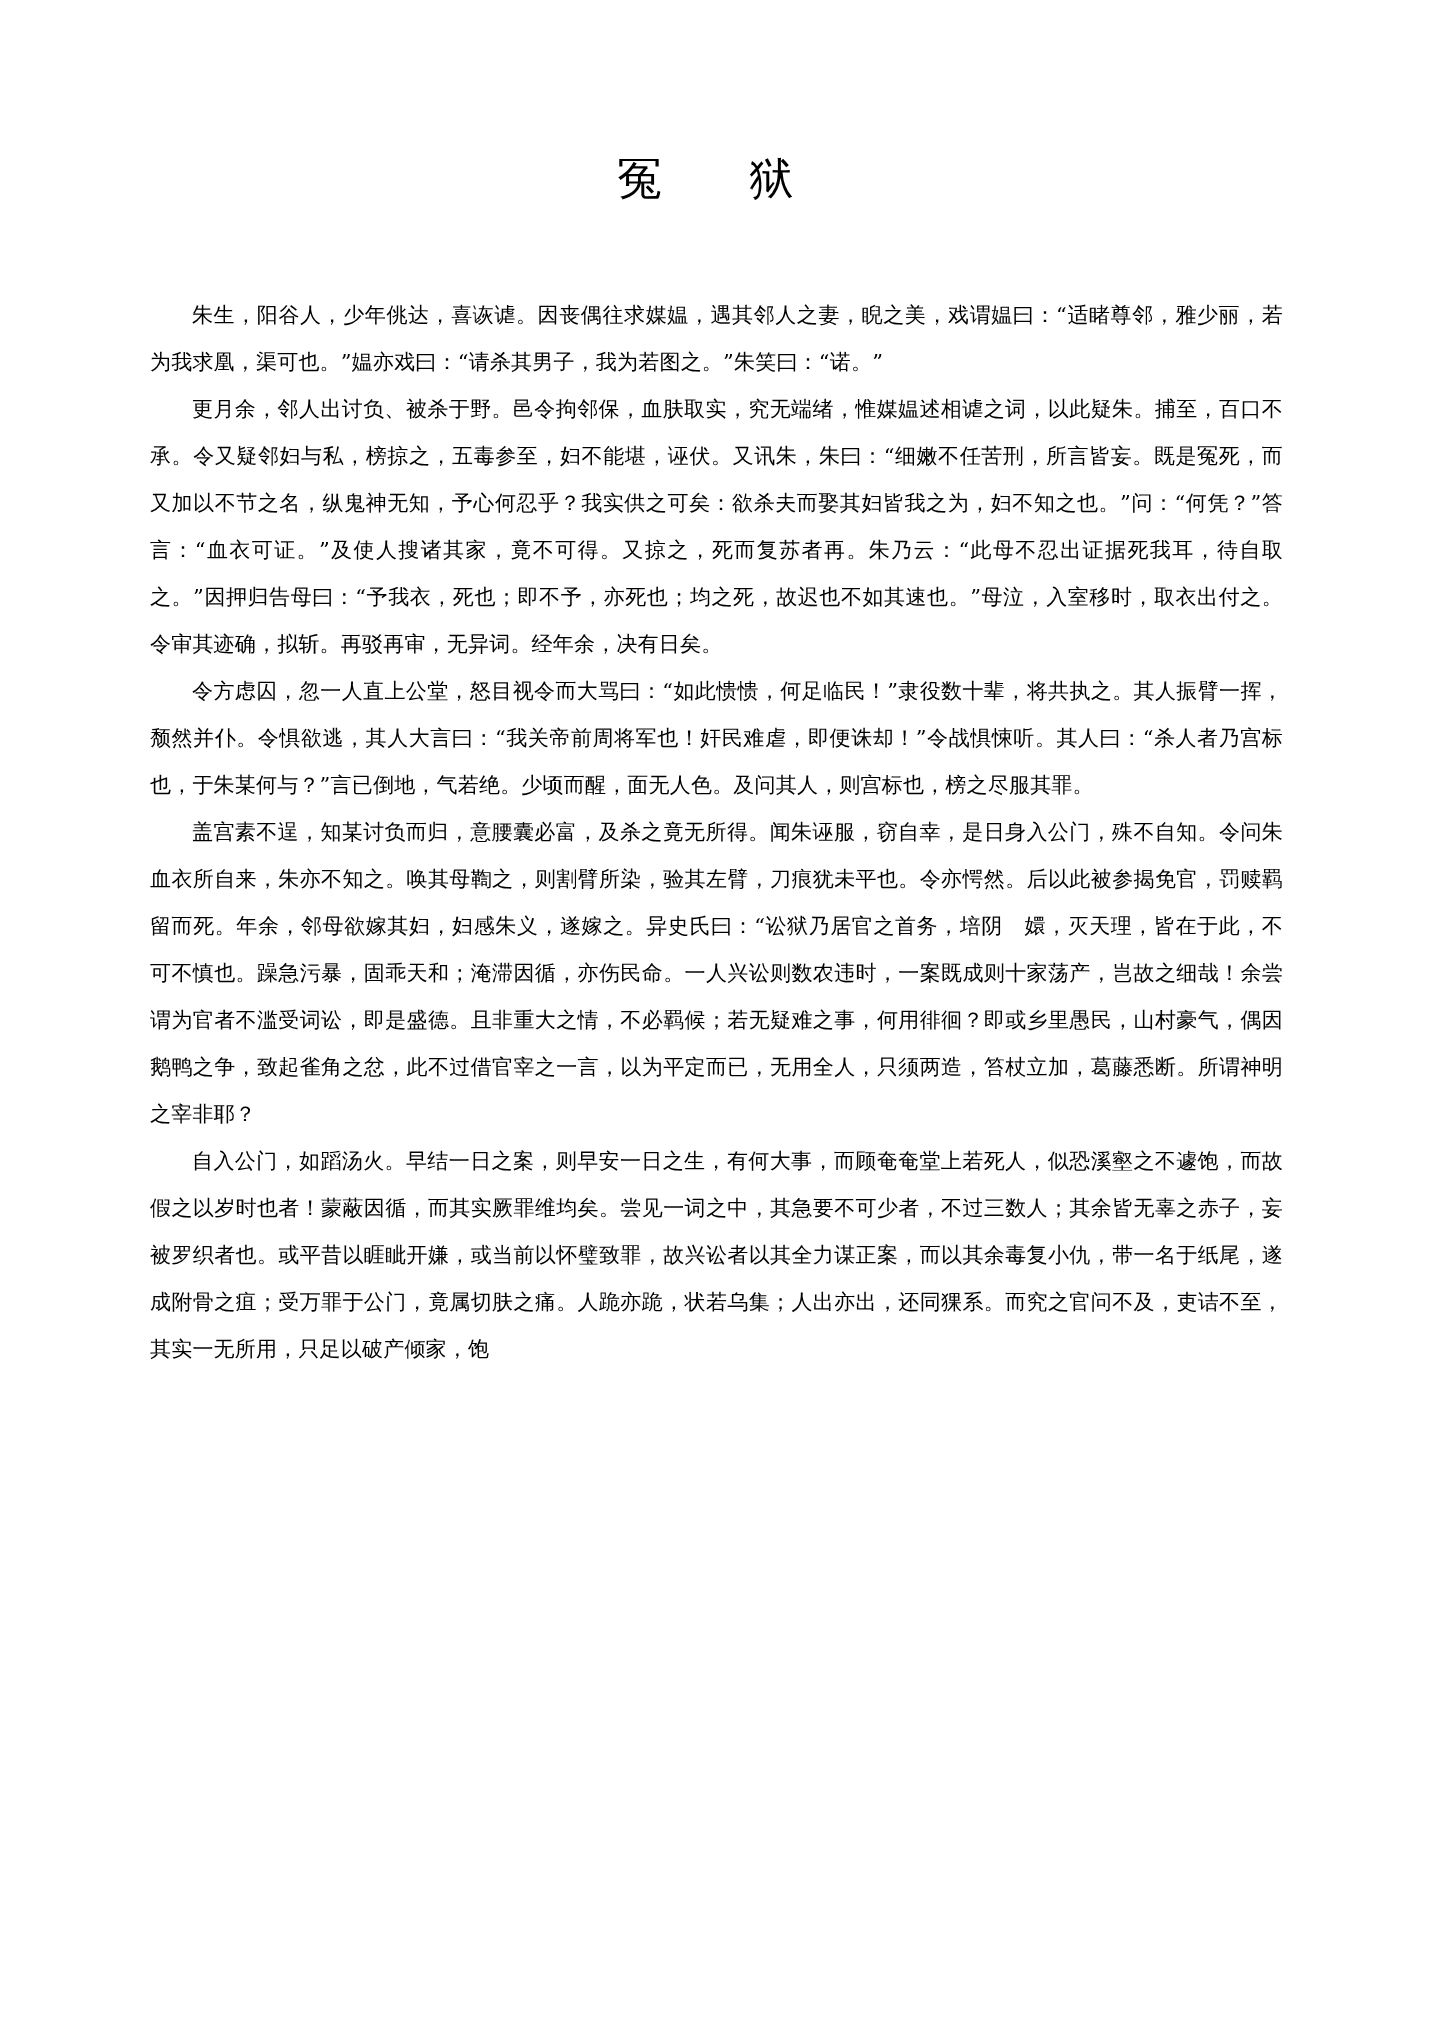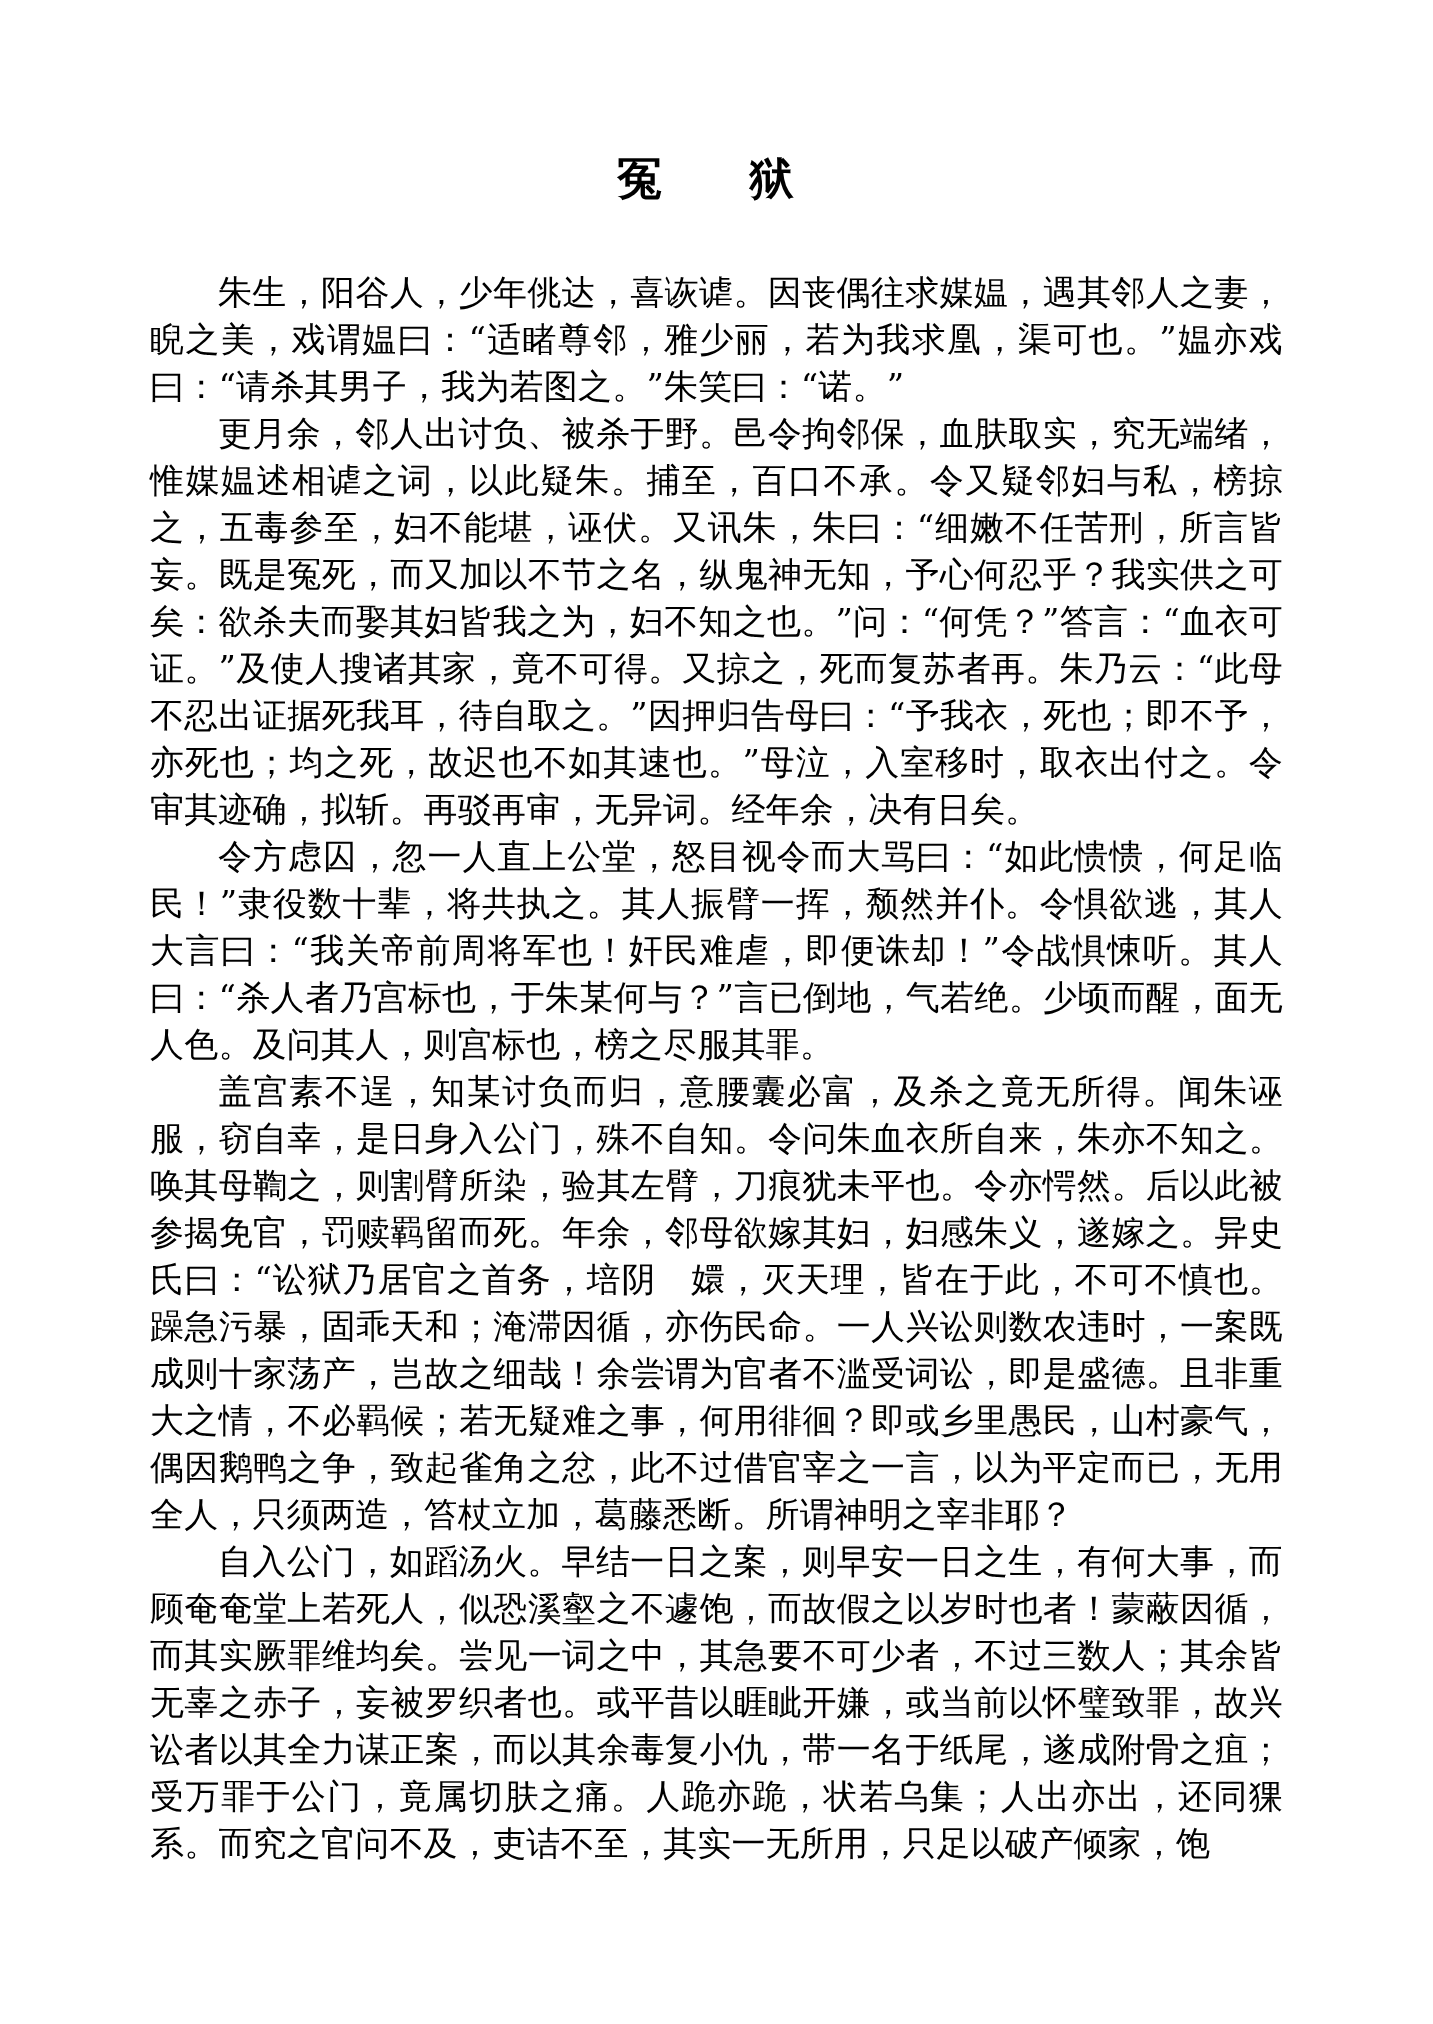--- a/index.html
+++ b/index.html
@@ -18,28 +18,28 @@
   .page {
     position: relative;
     width: 1433px;
     height: 2024px;
     box-sizing: border-box;
     padding: 0 150px;
   }
   .doc-title {
     text-align: center;
     font-size: 44px;
-    font-weight: bold;
+    font-weight: normal;
     letter-spacing: 22px;
     margin-top: 150px;
-    margin-bottom: 60px;
+    margin-bottom: 83px;
     font-family: "DejaVu Serif", "Liberation Serif", serif;
   }
   .body-text {
-    font-size: 34px;
+    font-size: 21px;
     line-height: 47px;
     text-align: justify;
     text-justify: inter-ideograph;
     letter-spacing: 0.2px;
   }
   .body-text p {
     margin: 0;
     text-indent: 2em;
   }
 </style>

